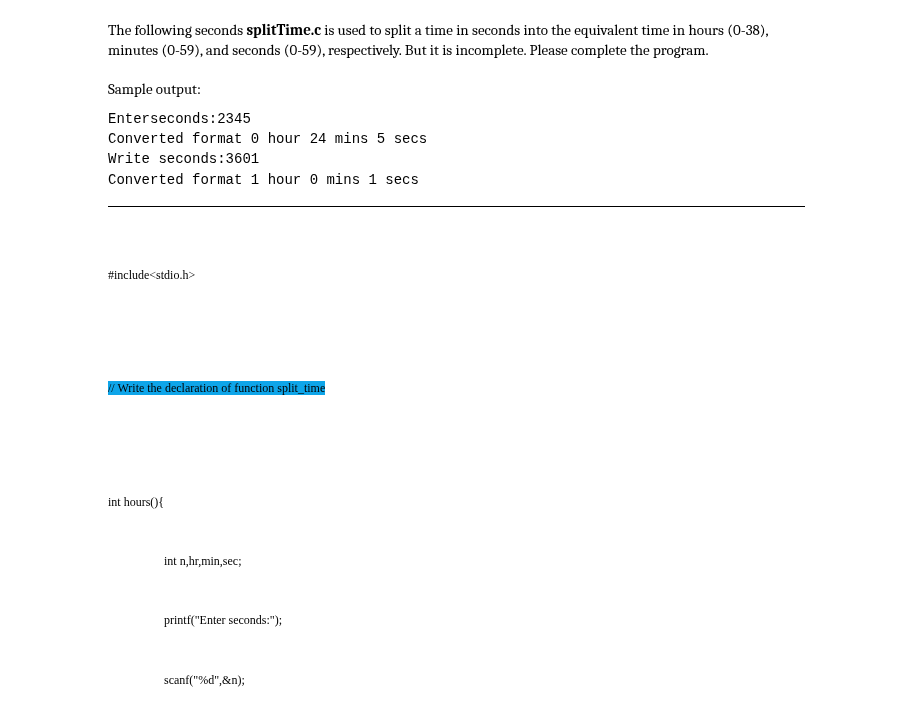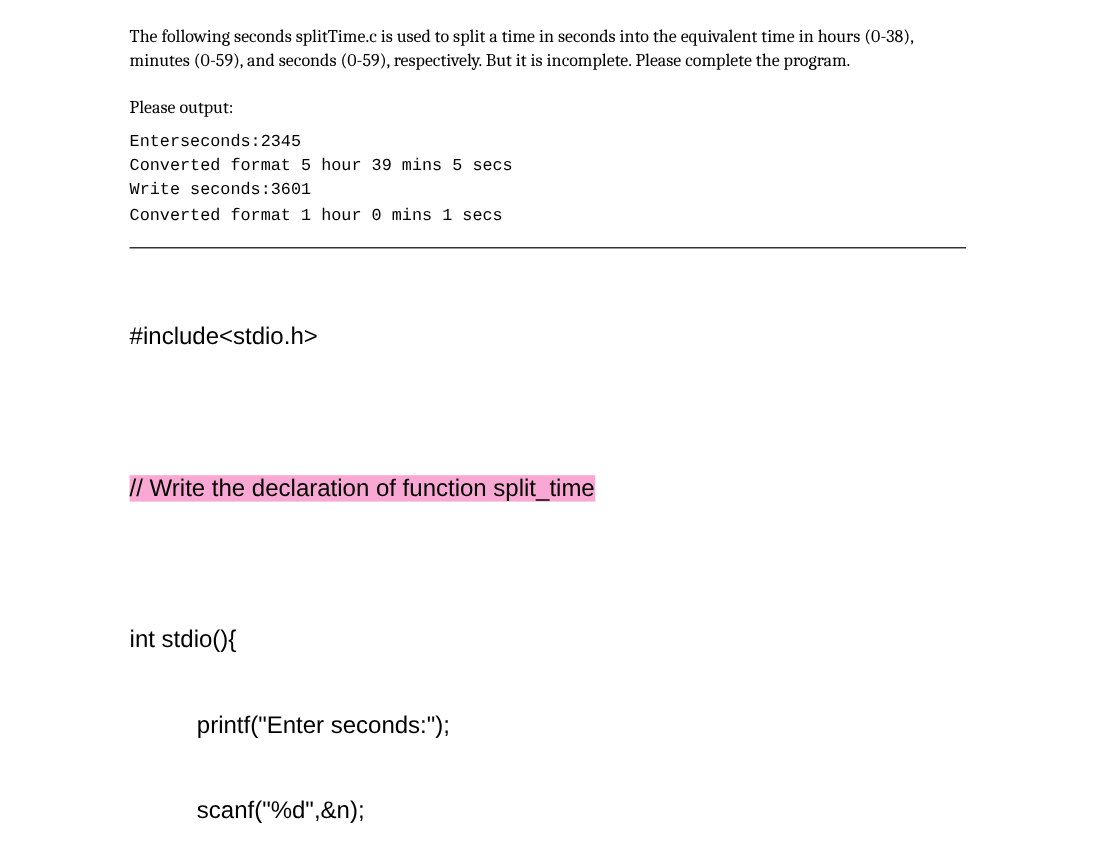--- a/index.html
+++ b/index.html
@@ -14,21 +14,21 @@
     padding: 20px 108px 20px 108px;
     font-family: Cambria, Georgia, "Times New Roman", serif;
     font-size: 15px;
     color: #000;
     line-height: 1.35;
   }
   .intro {
     margin-bottom: 18px;
   }
   .intro b {
-    font-weight: normal;
+    font-weight: bold;
     margin-top: 32px;
   }
   .sample-label {
     margin-bottom: 10px;
   }
   pre.mono, .code-block {
     font-family: "Courier New", Courier, monospace;
     font-size: 14px;
     white-space: pre;
     margin: 0;
@@ -36,59 +36,60 @@
   }
   .sample-block {
     margin-bottom: 14px;
   }
   hr.rule {
     border: none;
     border-top: 1.5px solid #000;
     margin: 16px 0 18px 0;
   }
   .hl {
-    background-color: #f9a8d4;
+    background-color: #0ea5e9;
   }
   .code-block {
     display: block;
   }
   .code-line {
     display: block;
-    font-family: Liberation Sans, sans-serif;
-    font-size: 20px;
+    font-family: Liberation Serif, serif;
+    font-size: 12px;
     white-space: pre-wrap;
     line-height: 1.55;
   }
   .ind1 { padding-left: 56px; text-indent: 0; }
   .noind { padding-left: 0; }
   .blank { height: 14px; }
 </style>
 </head>
 <body>
 
 <div class="intro">
   <span>The following seconds </span><b>splitTime.c</b><span> is used to split a time in seconds into the equivalent time in hours (0-38), minutes (0-59), and seconds (0-59), respectively. But it is incomplete. Please complete the program.</span>
 </div>
 
-<div class="sample-label">Please output:</div>
+<div class="sample-label">Sample output:</div>
 
 <pre class="mono sample-block"><span>Enterseconds:2345</span>
-<span>Converted format 5 hour 39 mins 5 secs</span></pre>
+<span>Converted format 0 hour 24 mins 5 secs</span></pre>
 
 <pre class="mono sample-block"><span>Write seconds:3601</span>
 <span>Converted format 1 hour 0 mins 1 secs</span></pre>
 
 <hr class="rule">
 
 <div class="code-block">
   <span class="code-line noind">#include&lt;stdio.h&gt;</span>
   <div class="blank"></div>
   <span class="code-line noind"><span class="hl">// Write the declaration of function split_time</span></span>
   <div class="blank"></div>
-  <span class="code-line noind">int stdio(){</span>
+  <span class="code-line noind">int hours(){</span>
+  <span class="code-line ind1">int n,hr,min,sec;</span>
   <span class="code-line ind1">printf("Enter seconds:");</span>
   <span class="code-line ind1">scanf("%d",&amp;n);</span>
   
   
   
 
   
 
   
   

